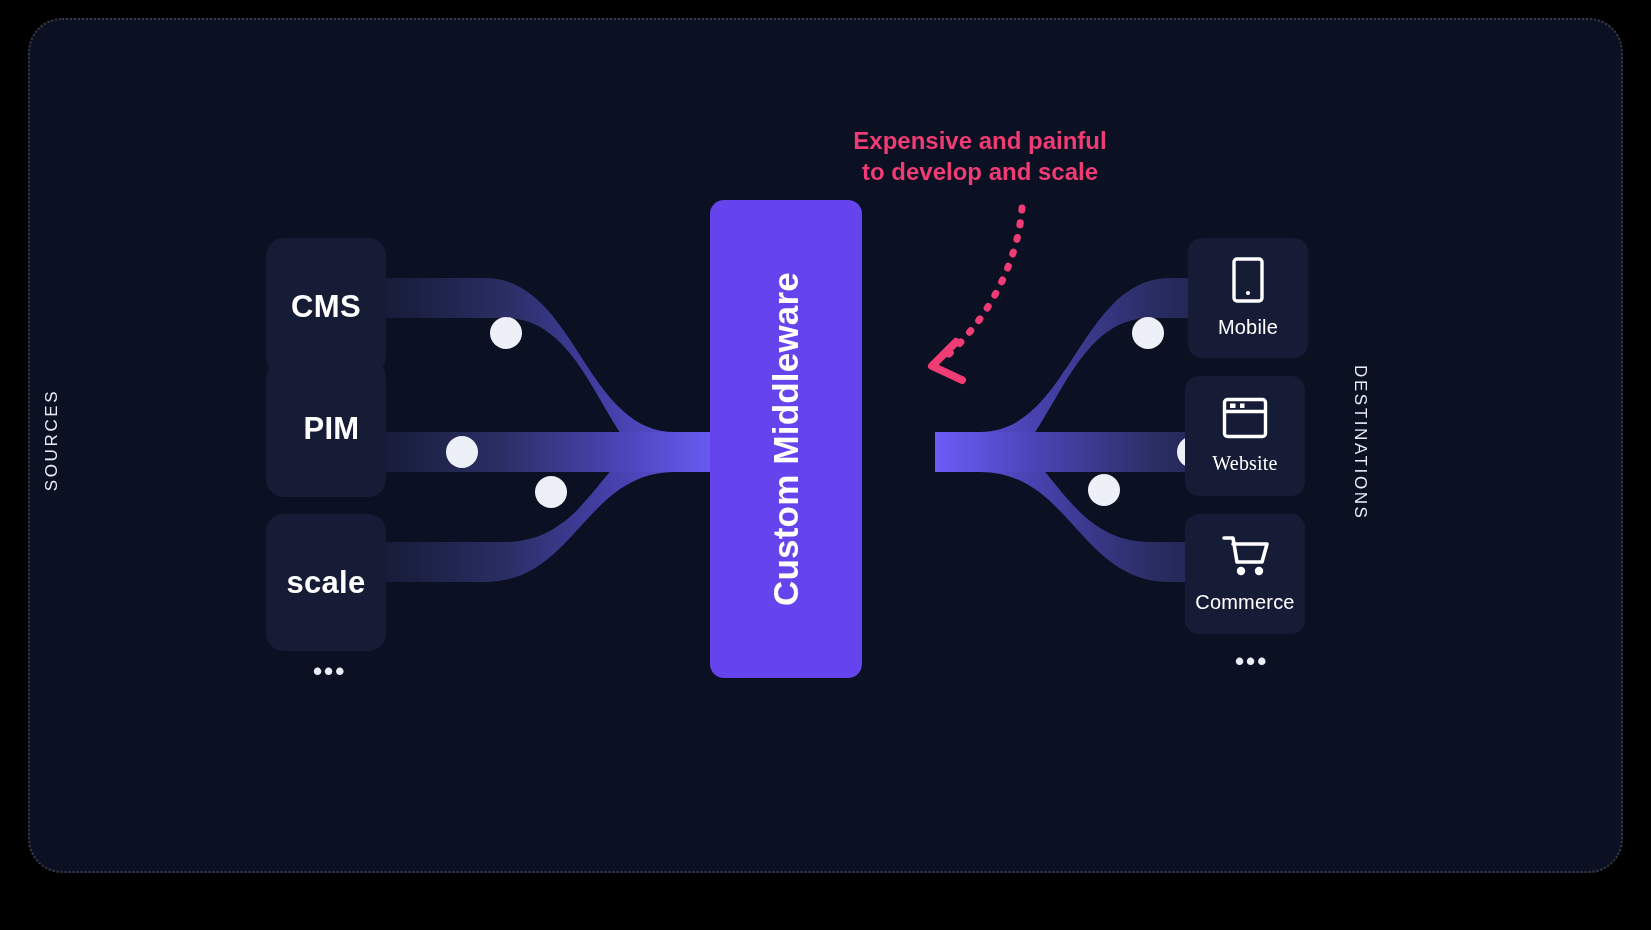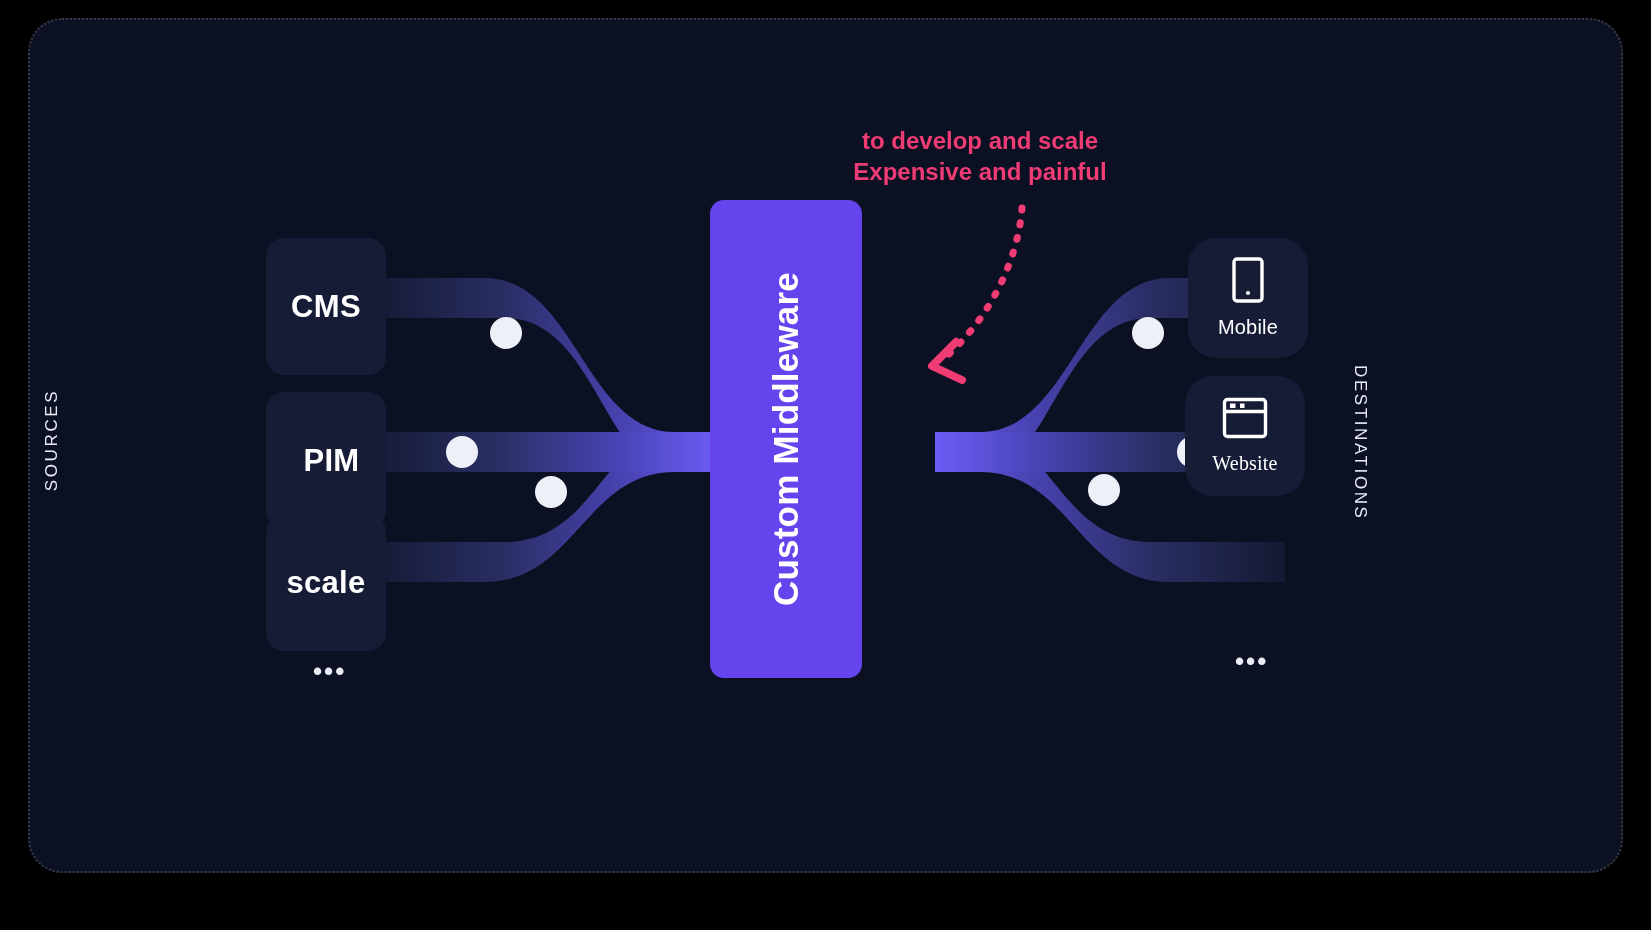--- a/index.html
+++ b/index.html
@@ -64,28 +64,28 @@
     border-radius: 18px;
     display: flex;
     align-items: center;
     justify-content: center;
     color: #ffffff;
     font-size: 31px;
     font-weight: bold;
     letter-spacing: 0.3px;
   }
   #src-0 { left: 236px; top: 218px; }
-  #src-1 { left: 236px; top: 372px; padding-left: 11px; }
+  #src-1 { left: 236px; top: 340px; padding-left: 11px; }
   #src-2 { left: 236px; top: 494px; }
   
   .dst-card {
     position: absolute;
     width: 120px; height: 120px;
     background: #161c35;
-    border-radius: 28px;
+    border-radius: 14px;
     display: flex;
     flex-direction: column;
     align-items: center;
     justify-content: center;
     gap: 9px;
   }
   #dst-0 { left: 1158px; top: 218px; }
   #dst-1 { left: 1155px; top: 356px; font-family: Liberation Serif, serif; }
   #dst-2 { left: 1155px; top: 494px; }
   .dst-label {
@@ -212,22 +212,22 @@
     <div class="src-card" id="src-2">
       <span>scale</span>
     </div>
     <div class="ellipsis" id="ellipsis-left">•••</div>
 
     <div id="middleware">
       <span id="middleware-label">Custom Middleware</span>
     </div>
 
     <div id="annotation">
+      <div>Expensive and painful</div>
       <div>to develop and scale</div>
-      <div>Expensive and painful</div>
     </div>
     <svg id="arrow-svg" viewBox="0 0 220 220">
       <path d="M 152,18 C 148,70 120,130 70,172" fill="none" stroke="#ef3c74" stroke-width="7" stroke-linecap="round" stroke-dasharray="2 13"></path>
       <path d="M 86,152 L 62,176 L 92,190" fill="none" stroke="#ef3c74" stroke-width="8" stroke-linecap="round" stroke-linejoin="round"></path>
     </svg>
 
     <div class="col-label" id="destinations-label">DESTINATIONS</div>
 
     <div class="dst-card" id="dst-0">
       <span class="dst-icon">
@@ -244,17 +244,27 @@
         <svg width="46" height="42" viewBox="0 0 46 42">
           <rect x="2.5" y="2.5" width="41" height="37" rx="3" ry="3" fill="none" stroke="#ffffff" stroke-width="3.4"></rect>
           <line x1="2.5" y1="14.5" x2="43.5" y2="14.5" stroke="#ffffff" stroke-width="3.4"></line>
           <rect x="8" y="6.5" width="5.5" height="4.5" fill="#ffffff"></rect>
           <rect x="18" y="6.5" width="4.5" height="4.5" fill="#ffffff"></rect>
         </svg>
       </span>
       <span class="dst-label">Website</span>
     </div>
 
+    <div class="dst-card" id="dst-2">
+      <span class="dst-icon">
+        <svg width="50" height="44" viewBox="0 0 50 44">
+          <path d="M 4,4 L 13,4 L 17,28 L 42,28 L 47,10 L 13,10" fill="none" stroke="#ffffff" stroke-width="3.6" stroke-linecap="round" stroke-linejoin="round"></path>
+          <circle cx="21" cy="37" r="4.2" fill="#ffffff"></circle>
+          <circle cx="39" cy="37" r="4.2" fill="#ffffff"></circle>
+        </svg>
+      </span>
+      <span class="dst-label">Commerce</span>
+    </div>
 
     <div class="ellipsis" id="ellipsis-right">•••</div>
 
   </div>
 </div>
 
 </body></html>

